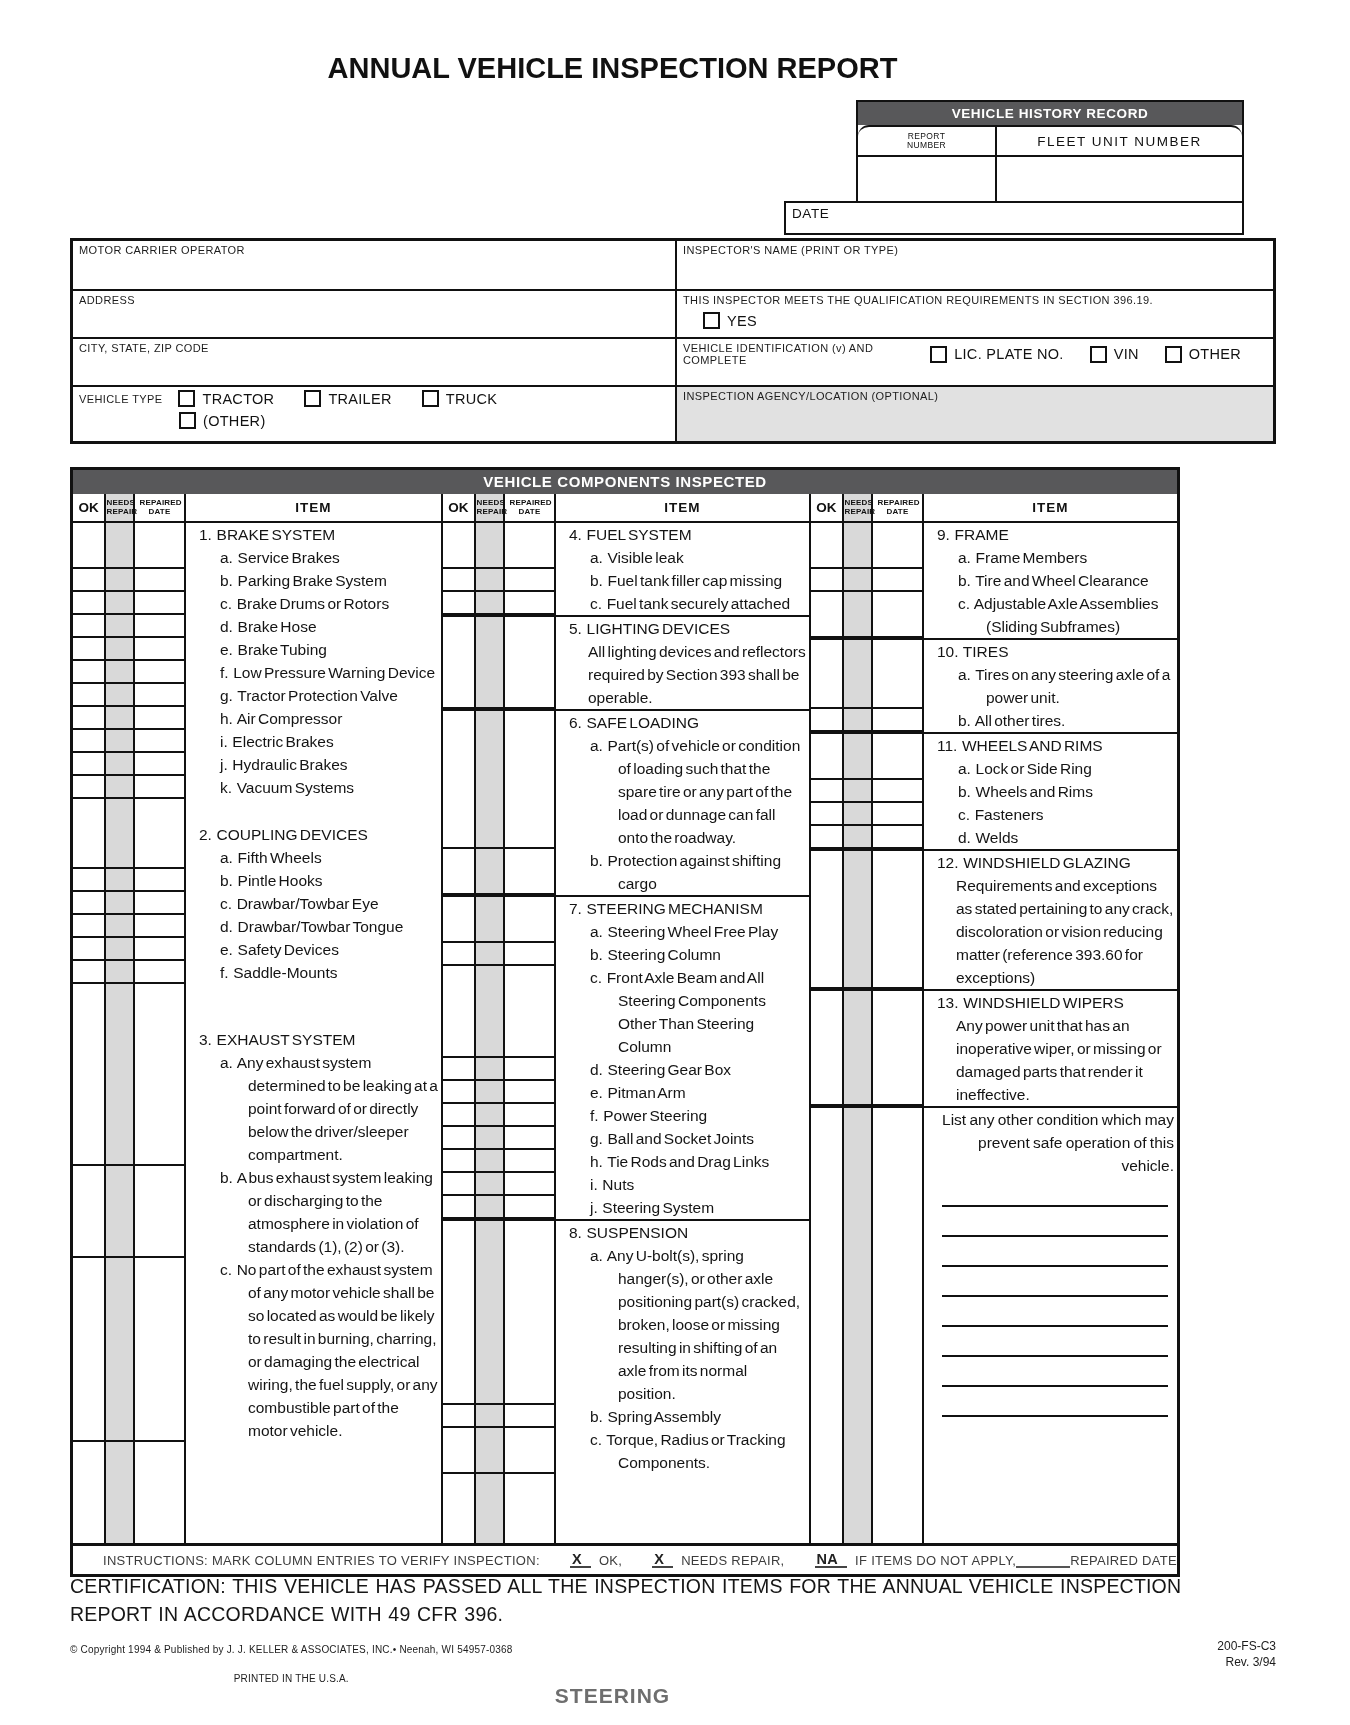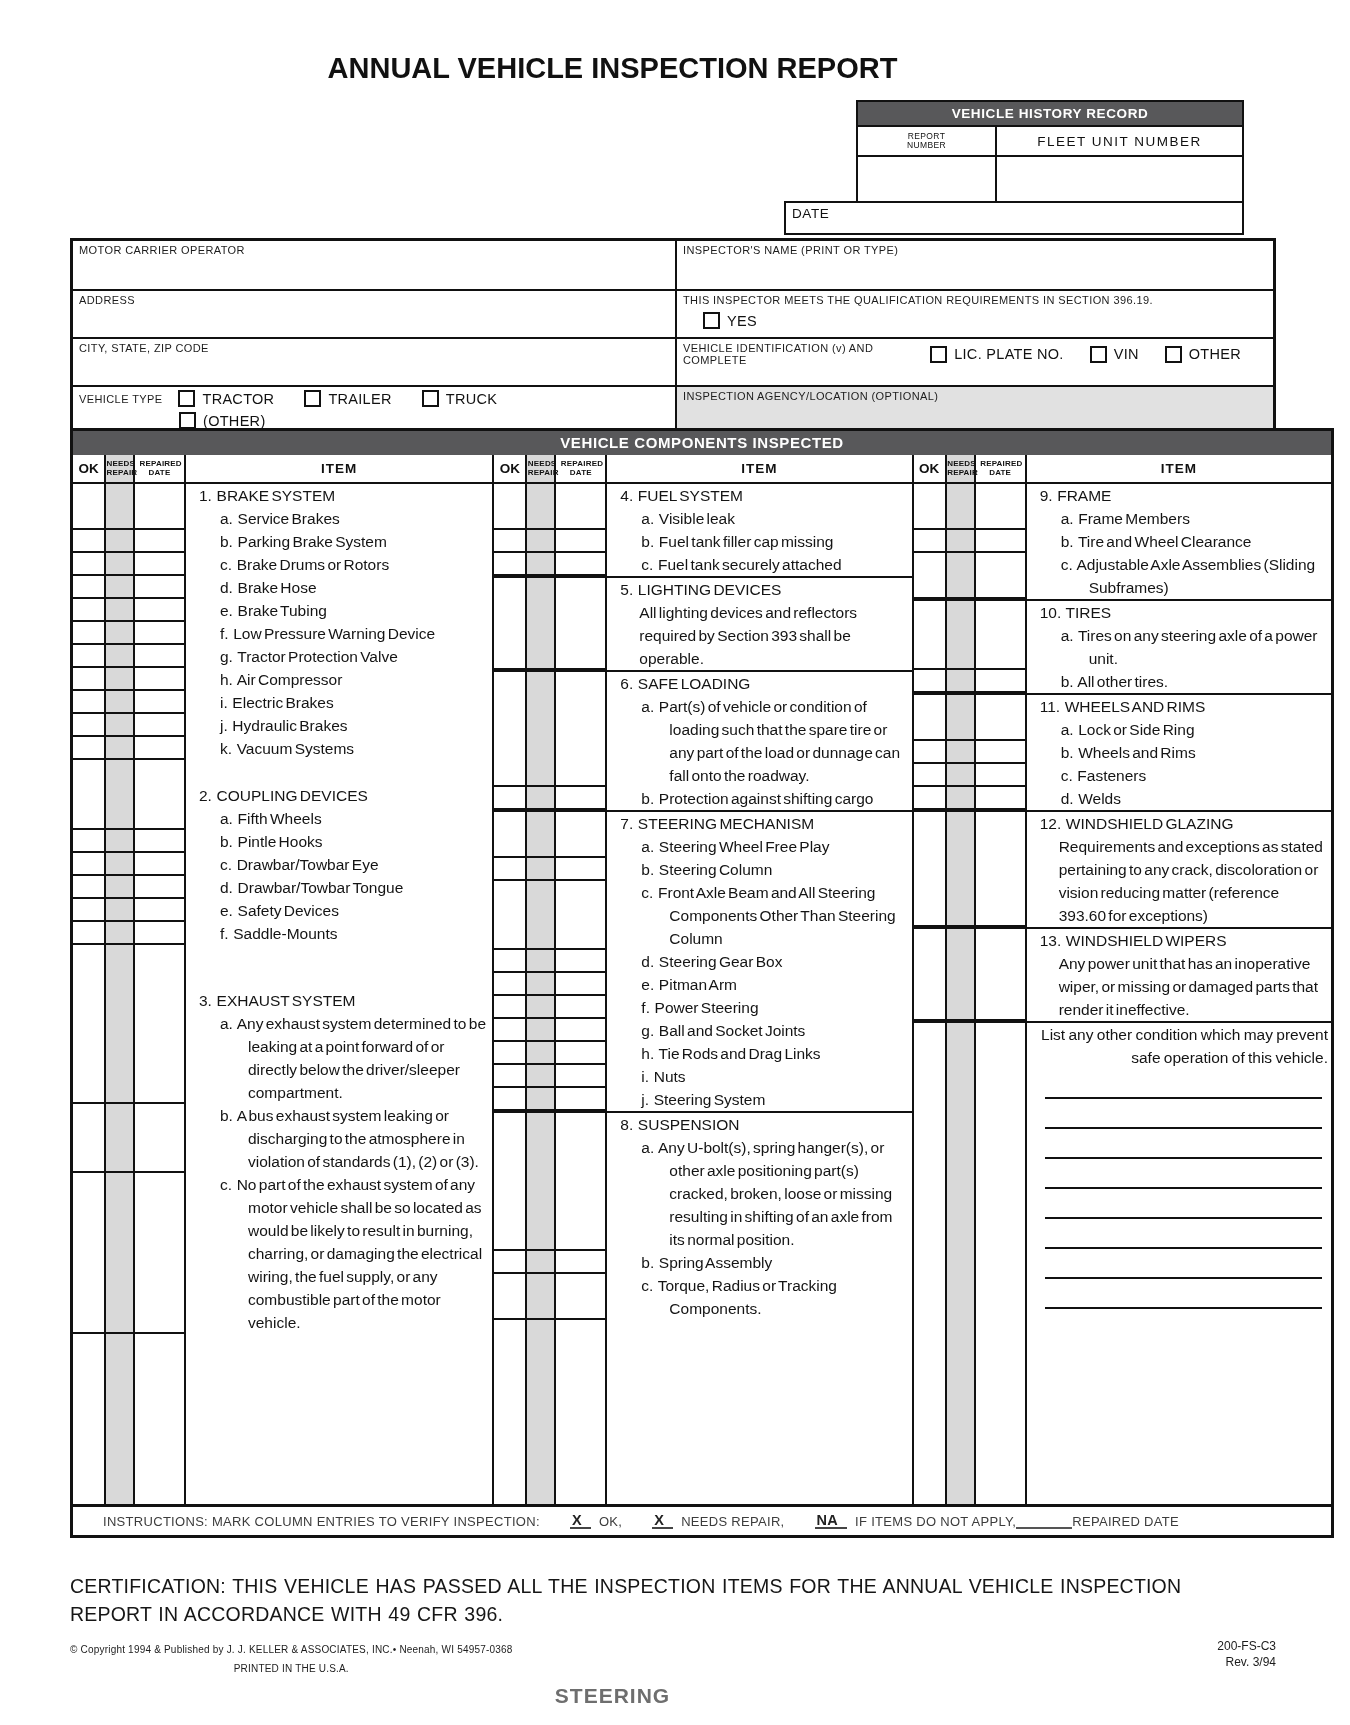--- a/index.html
+++ b/index.html
@@ -9,21 +9,21 @@
 
   
   .title { left:70px; top:52px; width:1085px; text-align:center;
            font-size:29px; font-weight:bold; letter-spacing:0px; word-spacing:0px; }
 
   
   .hist { left:784px; top:100px; width:460px; }
   .hist-top { margin-left:72px; border:2px solid #111; border-bottom:none; }
   .hist-bar { height:23px; background:#58585a; color:#fff; font-weight:bold;
               font-size:13.5px; line-height:23px; text-align:center; letter-spacing:.6px; }
-  .hist-labels { display:flex; border-top:2px solid #111; height:28px; }
+  .hist-labels { display:flex; border-top:2px solid #111; height:28px;border-radius:11px; }
   .hl-report { width:137px; border-right:2px solid #111; font-size:8.5px; line-height:9.5px;
                display:flex; align-items:center; justify-content:center; text-align:center; letter-spacing:.4px; }
   .hl-report span { width:58px; }
   .hl-fleet { flex:1; display:flex; align-items:center; justify-content:center;
               font-size:13.5px; letter-spacing:1.5px; }
   .hist-empty { display:flex; height:44px; border-top:2px solid #111; }
   .he-l { width:137px; border-right:2px solid #111; }
   .he-r { flex:1; }
   .hist-date { border:2px solid #111; height:34px; font-size:13.5px;
                padding:3px 0 0 6px; letter-spacing:.6px; box-sizing:border-box; }
@@ -43,21 +43,21 @@
   .vid-line { display:flex; align-items:center; gap:0; }
   .vid-line .flabel { margin-right:22px; }
   .vid-line .opt { margin-right:26px; }
   .vt-line { display:flex; align-items:center; }
   .vt-line .flabel { margin-right:16px; }
   .vt-line .opt { margin-right:30px; }
   .other-line { margin:5px 0 0 100px; }
   .agency { background:#e1e1e1; }
 
   
-  .components { left:70px; top:428px; width:1264px; border:3px solid #111; box-sizing:border-box; }
+  .components { left:70px; top:467px; width:1110px; border:3px solid #111; box-sizing:border-box; }
   .comp-bar { height:24px; background:#58585a; color:#fff; font-weight:bold; font-size:15px;
               line-height:24px; text-align:center; letter-spacing:.6px; }
   .comp-head { display:flex; border-bottom:2.5px solid #111; height:27px; }
   .hg { width:33.3333%; display:flex; box-sizing:border-box;font-weight:bold; }
   .hg + .hg { border-left:2.5px solid #111; }
   .hc { box-sizing:border-box; border-right:2px solid #111; display:flex;
         align-items:center; justify-content:center; text-align:center; }
   .hc.ok { width:33px; font-size:13.5px; }
   .hc.nd { width:29px; font-size:8px; line-height:8.5px; background:#d9d9d9; letter-spacing:.2px; }
   .hc.rp { width:51px; font-size:8px; line-height:8.5px; letter-spacing:.2px; }
@@ -89,21 +89,21 @@
   .comp-instr { border-top:3px solid #111; height:28px; display:flex; align-items:center;
                 padding-left:30px; font-size:13px; color:#3c3c3c; letter-spacing:.3px; white-space:nowrap; }
   .mk { font-weight:bold; color:#222; font-size:14.5px; border-bottom:2.5px solid #444;
         padding:0 9px 0 2px; margin:0 8px 0 30px; line-height:13px; }
   .blank { display:inline-block; width:56px; height:13px; border-bottom:2px solid #555; }
 
   
   .cert { left:70px; top:1572px; width:1160px; font-size:19.5px; line-height:28px;
           letter-spacing:.2px; word-spacing:1px; color:#161616; }
   .copyright { left:70px; top:1644px; font-size:10px; color:#1c1c1c; letter-spacing:.2px; }
-  .copyright .l2 { text-align:center; margin-top:8px; }
+  .copyright .l2 { text-align:center; margin-top:18px; }
   .formcode { top:1638px; right:74px; text-align:right; font-size:12px; line-height:16px; color:#1c1c1c; }
   .original { left:70px; top:1684px; width:1085px; text-align:center; font-weight:bold;
               font-size:21px; letter-spacing:1px; color:#6e6e6e; }
 </style>
 </head>
 <body>
 
 <div class="abs title">ANNUAL VEHICLE INSPECTION REPORT</div>
 
 <div class="abs hist">

